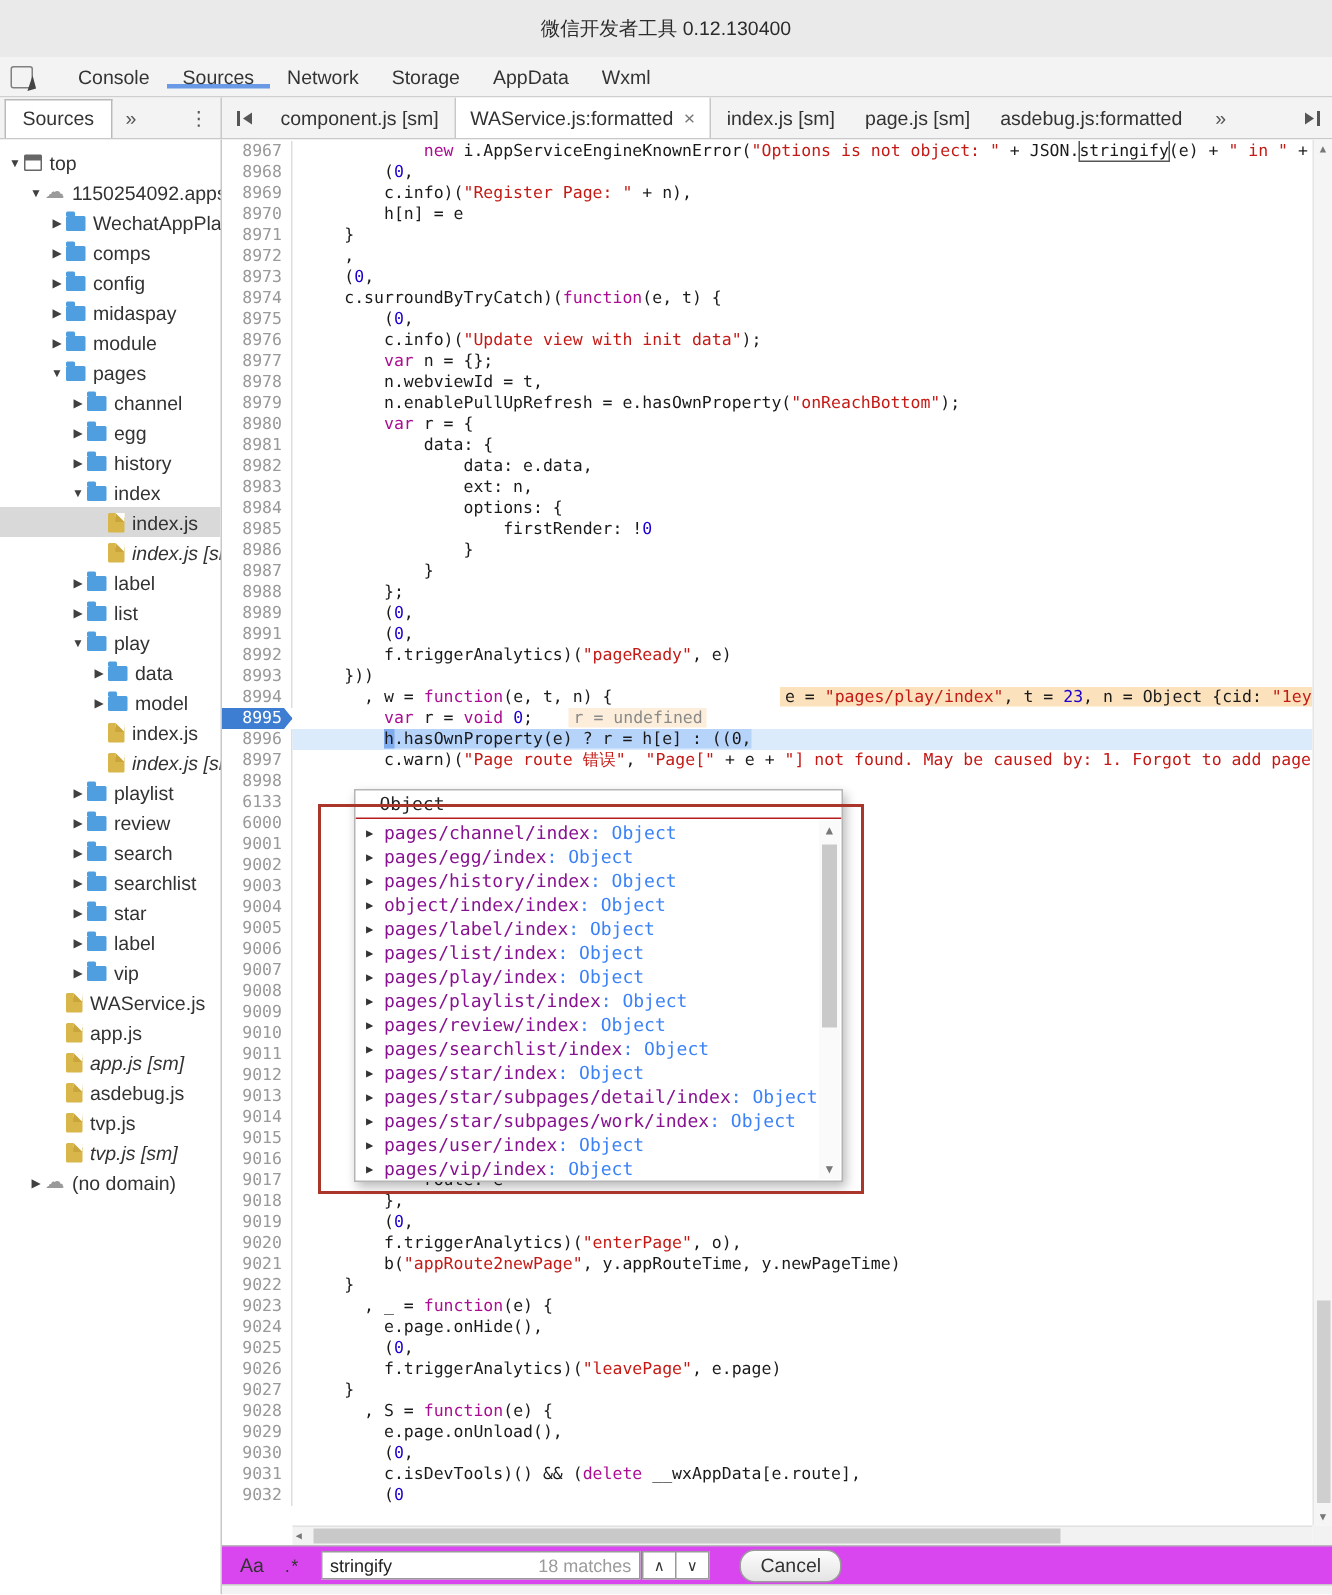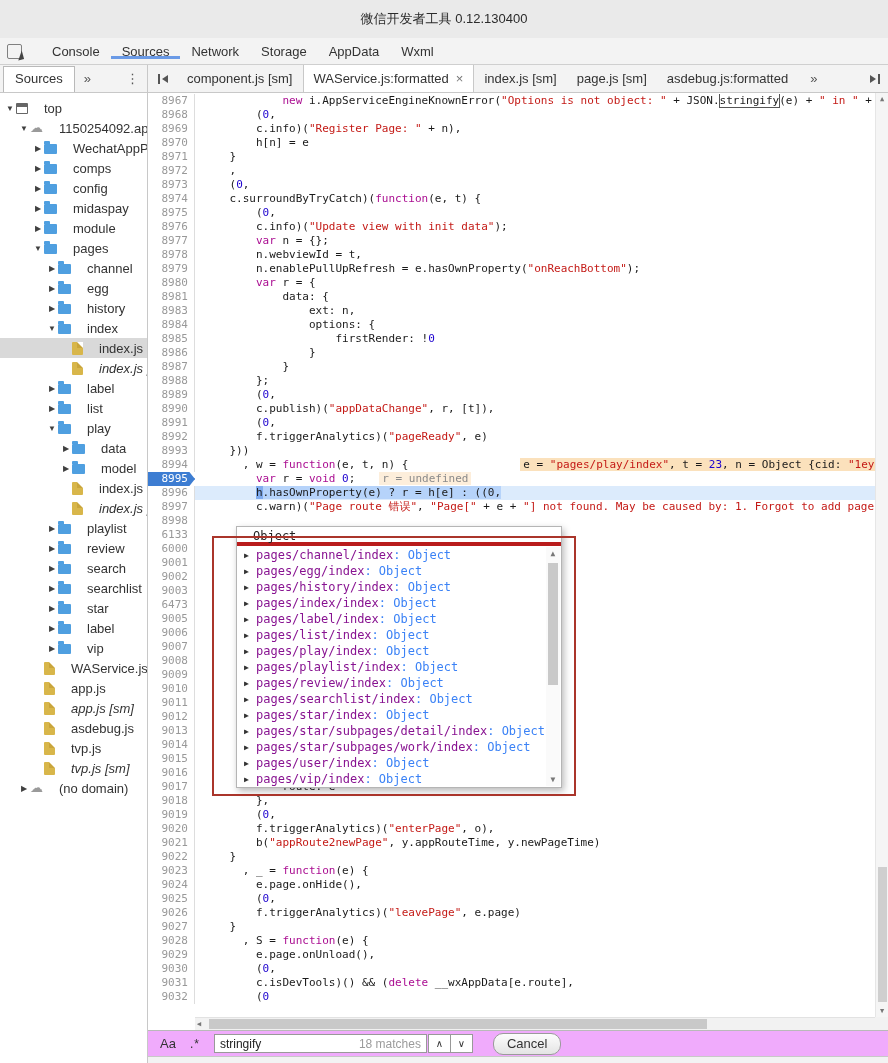--- a/index.html
+++ b/index.html
@@ -43,21 +43,21 @@
   .panel-right-icon { margin-left:auto; display:flex; align-items:center; margin-right:8px; }
 
   
   .main { display:flex; height:970px; }
 
   
   .sidebar { width:148px; flex:none; background:#fff; border-right:1px solid #c8c8c8;
              padding-top:5px; overflow:hidden; }
   .trow { height:20px; display:flex; align-items:center; white-space:nowrap; font-size:13px; color:#333; }
   .trow.selected { background:#d9d9d9; }
-  .trow .lbl { margin-left:16px; }
+  .trow .lbl { margin-left:5px; }
   .trow .lbl.italic { font-style:italic; }
   .arr { width:12px; flex:none; font-size:8px; color:#404040; text-align:center; }
   .ic-folder { width:13px; height:10px; background:#4f9fe0; border-radius:1px; position:relative; flex:none; margin-top:2px; }
   .ic-folder::before { content:""; position:absolute; top:-3px; left:0; width:6px; height:3px;
              background:#4f9fe0; border-radius:1px 1px 0 0; }
   .ic-file { width:11px; height:13px; background:#d8b64a; position:relative; flex:none; border-radius:1px; }
   .ic-file::after { content:""; position:absolute; top:0; right:0; width:0; height:0;
              border:3px solid; border-color:#fff #fff #c9a53b #c9a53b; }
   .ic-window { width:12px; height:11px; border:1px solid #666; border-top:4px solid #666; border-radius:1px; flex:none; }
   .ic-cloud { font-size:13px; color:#9a9a9a; line-height:10px; flex:none; }
@@ -79,21 +79,21 @@
   .tk-s { color:#c41a16; }
   .tk-n { color:#1c00cf; }
   .match { outline:1px solid #555; background:#fff; }
   .ann { background:#fbe1bc; padding:0 3px; }
   .ann.muted { background:#fdeedb; color:#8a8a8a; }
 
   
   .popup { position:absolute; left:88px; top:433px; width:326px; height:262px; background:#fff;
            border:1px solid #b5b5b5; box-shadow:2px 3px 7px rgba(0,0,0,.28); z-index:5;
            font-family:"DejaVu Sans Mono", monospace; font-size:12px; overflow:hidden; }
-  .popup-header { height:19px; line-height:18px; padding-left:16px; color:#222; border-bottom:4px solid #b91c1c; }
+  .popup-header { height:19px; line-height:18px; padding-left:16px; color:#222; border-bottom:1px solid #b91c1c; }
   .popup-list { position:absolute; top:20px; left:0; right:15px; bottom:0; overflow:hidden; }
   .prow { height:16px; display:flex; align-items:center; padding-left:7px; white-space:nowrap; }
   .prow .ptri { width:12px; font-size:8px; color:#333; flex:none; }
   .pname { color:#881391; }
   .pval { color:#3b82f6; }
   .pscroll { position:absolute; top:20px; right:1px; bottom:1px; width:14px; background:#fafafa; }
   .pscroll .up, .pscroll .dn { position:absolute; left:0; right:0; height:13px; text-align:center;
            font-size:8px; color:#777; line-height:13px; }
   .pscroll .up { top:0; } .pscroll .dn { bottom:0; }
   .pscroll .thumb { position:absolute; left:2px; width:10px; top:16px; height:122px; background:#c9c9c9; }
@@ -110,21 +110,21 @@
   .vscroll .up { top:0; } .vscroll .dn { bottom:0; }
   .vscroll .thumb { position:absolute; left:2px; width:9px; top:calc(100% - 150px); height:135px; background:#cfcfcf; }
   .hscroll { position:absolute; left:47px; right:13px; bottom:0; height:13px; background:#f2f2f2;
              border-top:1px solid #e2e2e2; z-index:4; }
   .hscroll .lt { position:absolute; left:2px; top:0; bottom:0; width:10px; font-size:7px; color:#777;
              display:flex; align-items:center; }
   .hscroll .thumb { position:absolute; left:14px; top:1px; bottom:1px; width:498px; background:#c9c9c9; }
   .corner { position:absolute; right:0; bottom:0; width:13px; height:13px; background:#f2f2f2; z-index:4; }
 
   
-  .searchbar { height:26px; background:#f0abfc; border-top:1px solid #b9b9b9;
+  .searchbar { height:26px; background:#d946ef; border-top:1px solid #b9b9b9;
                display:flex; align-items:center; padding-left:12px; flex:none; }
   .sb-toggle { font-size:13px; color:#333; margin-right:14px; }
   .sb-toggle.regex { font-size:12px; letter-spacing:1px; }
   .sb-input { width:213px; height:19px; background:#fff; border:1px solid #999;
               display:flex; align-items:center; padding:0 5px; font-size:12px; }
   .sb-query { color:#222; }
   .sb-matches { margin-left:auto; color:#9b9b9b; }
   .sb-navgroup { display:flex; margin-left:2px; }
   .sb-navbtn { width:23px; height:19px; background:#fff; border:1px solid #999; margin-left:-1px;
               display:flex; align-items:center; justify-content:center; font-size:10px; color:#333; }
@@ -382,42 +382,42 @@
           <div class="crow"><div class="gut">8972</div><div class="codecell">    ,</div></div>
           <div class="crow"><div class="gut">8973</div><div class="codecell">    (<span class="tk-n">0</span>,</div></div>
           <div class="crow"><div class="gut">8974</div><div class="codecell">    c.surroundByTryCatch)(<span class="tk-k">function</span>(e, t) {</div></div>
           <div class="crow"><div class="gut">8975</div><div class="codecell">        (<span class="tk-n">0</span>,</div></div>
           <div class="crow"><div class="gut">8976</div><div class="codecell">        c.info)(<span class="tk-s">"Update view with init data"</span>);</div></div>
           <div class="crow"><div class="gut">8977</div><div class="codecell">        <span class="tk-k">var</span> n = {};</div></div>
           <div class="crow"><div class="gut">8978</div><div class="codecell">        n.webviewId = t,</div></div>
           <div class="crow"><div class="gut">8979</div><div class="codecell">        n.enablePullUpRefresh = e.hasOwnProperty(<span class="tk-s">"onReachBottom"</span>);</div></div>
           <div class="crow"><div class="gut">8980</div><div class="codecell">        <span class="tk-k">var</span> r = {</div></div>
           <div class="crow"><div class="gut">8981</div><div class="codecell">            data: {</div></div>
+          <div class="crow"><div class="gut">8982</div><div class="codecell">                data: e.data,</div></div>
           <div class="crow"><div class="gut">8983</div><div class="codecell">                ext: n,</div></div>
           <div class="crow"><div class="gut">8984</div><div class="codecell">                options: {</div></div>
           <div class="crow"><div class="gut">8985</div><div class="codecell">                    firstRender: !<span class="tk-n">0</span></div></div>
           <div class="crow"><div class="gut">8986</div><div class="codecell">                }</div></div>
           <div class="crow"><div class="gut">8987</div><div class="codecell">            }</div></div>
           <div class="crow"><div class="gut">8988</div><div class="codecell">        };</div></div>
           <div class="crow"><div class="gut">8989</div><div class="codecell">        (<span class="tk-n">0</span>,</div></div>
-          <div class="crow"><div class="gut">8990</div><div class="codecell">        c.publish)(<span class="tk-s">"appDataChange"</span>, r, [t]),</div></div>
           <div class="crow"><div class="gut">8991</div><div class="codecell">        (<span class="tk-n">0</span>,</div></div>
           <div class="crow"><div class="gut">8992</div><div class="codecell">        f.triggerAnalytics)(<span class="tk-s">"pageReady"</span>, e)</div></div>
           <div class="crow"><div class="gut">8993</div><div class="codecell">    }))</div></div>
           <div class="crow"><div class="gut">8994</div><div class="codecell">      , w = <span class="tk-k">function</span>(e, t, n) {<span class="ann" style="margin-left:112px">e = <span class="tk-s">"pages/play/index"</span>, t = <span class="tk-n">23</span>, n = Object {cid: <span class="tk-s">"1eyf4xyyez4p76n"</span>, pa</span></div></div>
           <div class="crow"><div class="gut exec">8995</div><div class="codecell">        <span class="tk-k">var</span> r = <span class="tk-k">void</span> <span class="tk-n">0</span>;<span class="ann muted" style="margin-left:24px">r = undefined</span></div></div>
           <div class="crow"><div class="gut">8996</div><div class="codecell sel">        <span class="selspan"><span class="selchar">h</span>.hasOwnProperty(e) ? r = h[e] : ((0,</span></div></div>
           <div class="crow"><div class="gut">8997</div><div class="codecell">        c.warn)(<span class="tk-s">"Page route 错误"</span>, <span class="tk-s">"Page["</span> + e + <span class="tk-s">"] not found. May be caused by: 1. Forgot to add page route in app.json. 2. Invoking Page() in async task."</span>)</div></div>
           <div class="crow"><div class="gut">8998</div><div class="codecell"></div></div>
           <div class="crow"><div class="gut">6133</div><div class="codecell"></div></div>
           <div class="crow"><div class="gut">6000</div><div class="codecell"></div></div>
           <div class="crow"><div class="gut">9001</div><div class="codecell"></div></div>
           <div class="crow"><div class="gut">9002</div><div class="codecell"></div></div>
           <div class="crow"><div class="gut">9003</div><div class="codecell"></div></div>
-          <div class="crow"><div class="gut">6473</div><div class="codecell"></div></div>
+          <div class="crow"><div class="gut">9004</div><div class="codecell"></div></div>
           <div class="crow"><div class="gut">9005</div><div class="codecell"></div></div>
           <div class="crow"><div class="gut">9006</div><div class="codecell"></div></div>
           <div class="crow"><div class="gut">9007</div><div class="codecell"></div></div>
           <div class="crow"><div class="gut">9008</div><div class="codecell"></div></div>
           <div class="crow"><div class="gut">9009</div><div class="codecell"></div></div>
           <div class="crow"><div class="gut">9010</div><div class="codecell"></div></div>
           <div class="crow"><div class="gut">9011</div><div class="codecell"></div></div>
           <div class="crow"><div class="gut">9012</div><div class="codecell"></div></div>
           <div class="crow"><div class="gut">9013</div><div class="codecell"></div></div>
           <div class="crow"><div class="gut">9014</div><div class="codecell"></div></div>
@@ -454,21 +454,21 @@
               <span class="pname">pages/egg/index</span>
               <span class="pval">: Object</span>
             </div>
             <div class="prow">
               <span class="ptri">▶</span>
               <span class="pname">pages/history/index</span>
               <span class="pval">: Object</span>
             </div>
             <div class="prow">
               <span class="ptri">▶</span>
-              <span class="pname">pages/index/index</span>
+              <span class="pname">object/index/index</span>
               <span class="pval">: Object</span>
             </div>
             <div class="prow">
               <span class="ptri">▶</span>
               <span class="pname">pages/label/index</span>
               <span class="pval">: Object</span>
             </div>
             <div class="prow">
               <span class="ptri">▶</span>
               <span class="pname">pages/list/index</span>

